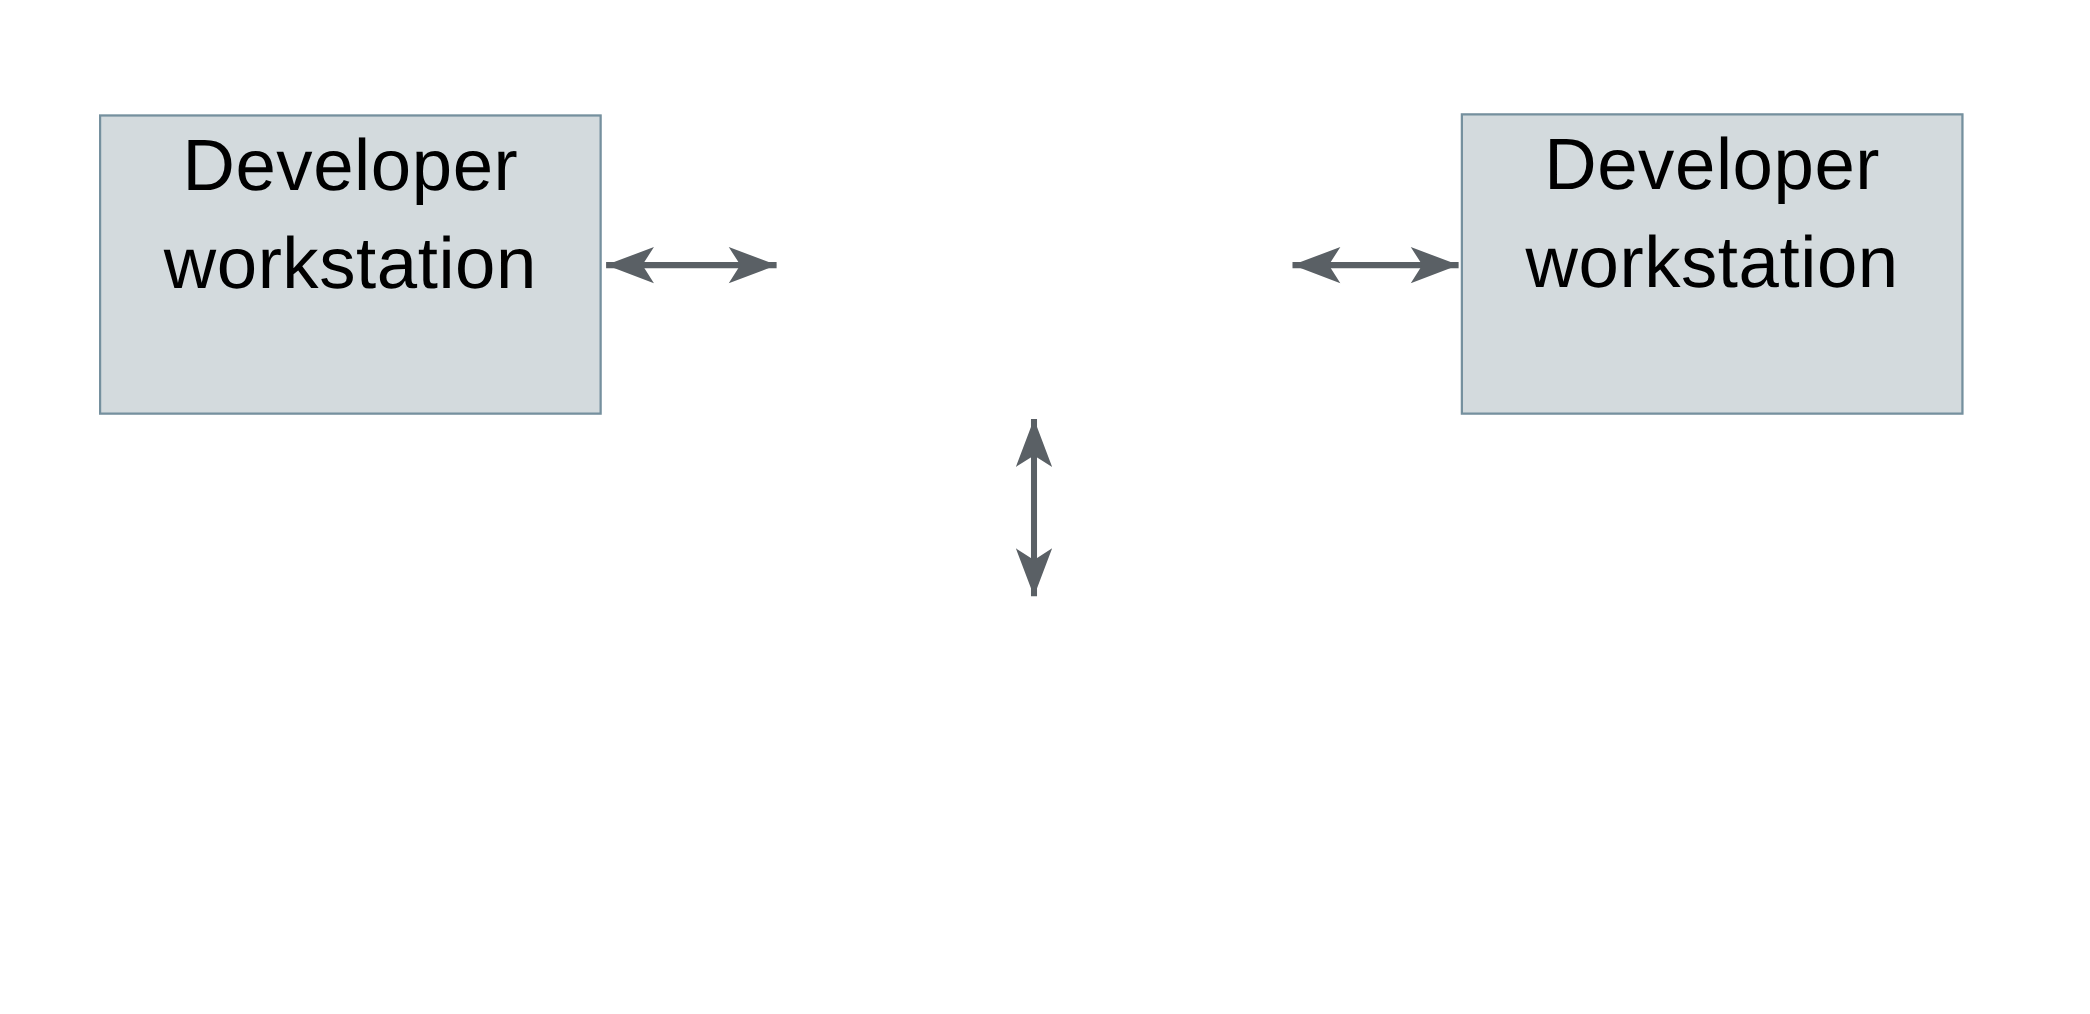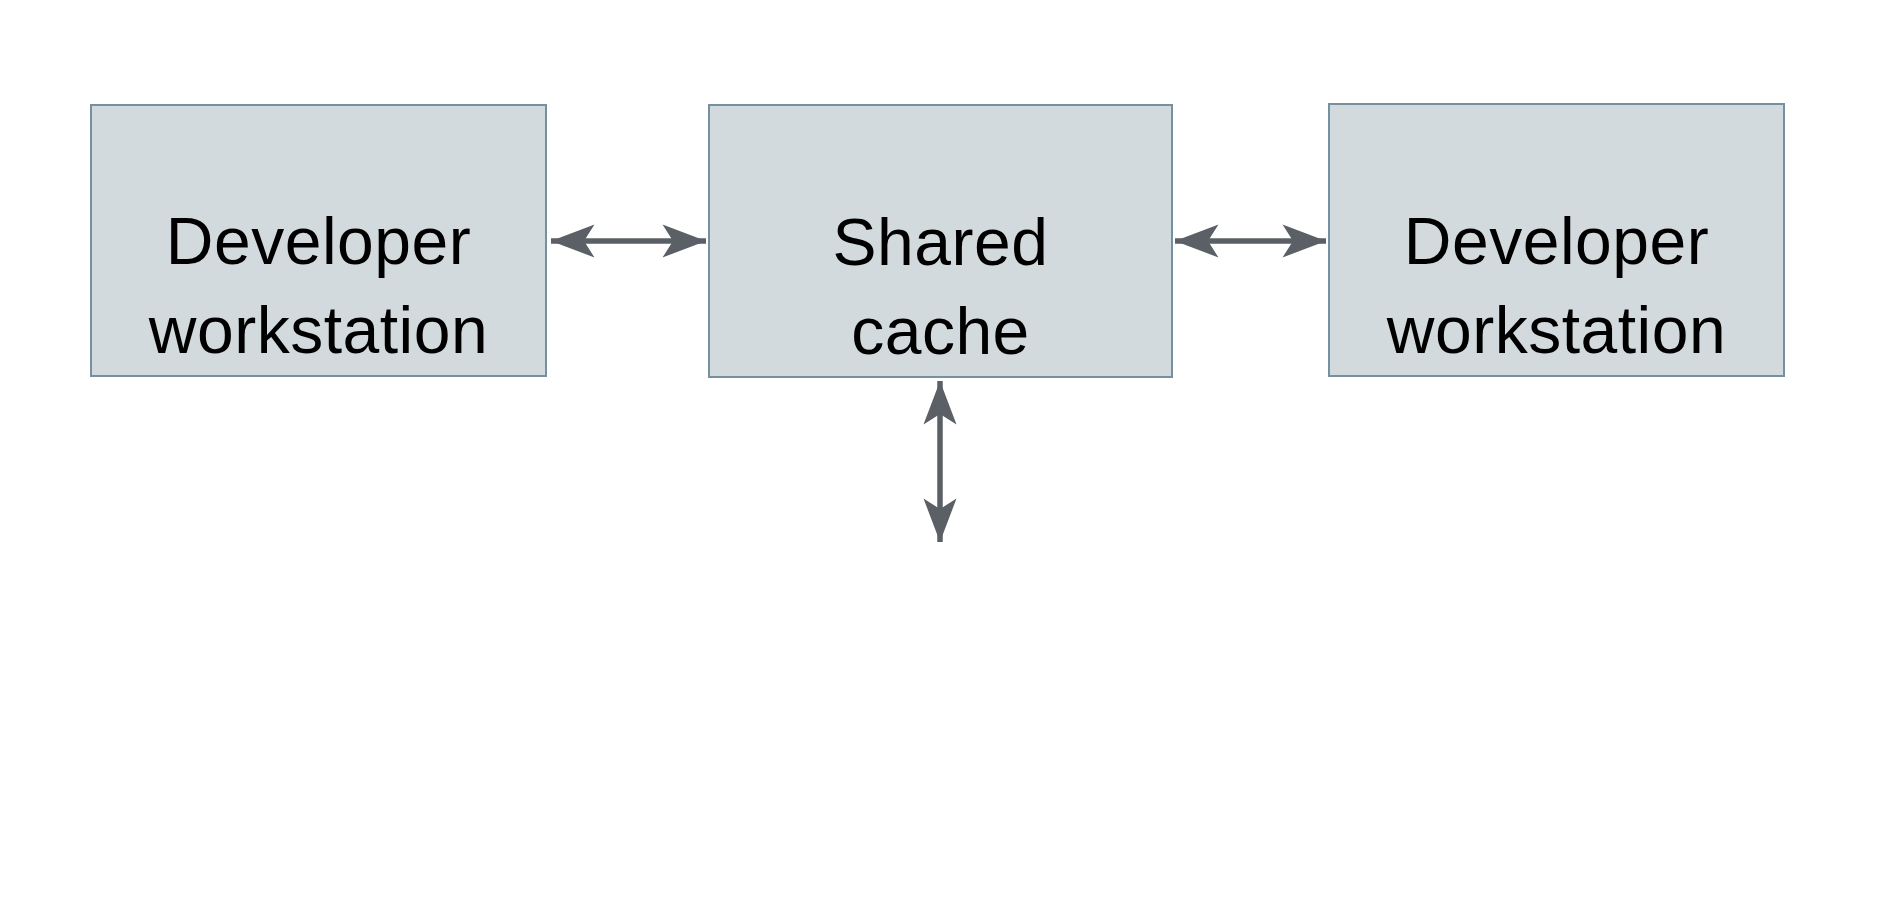--- a/index.html
+++ b/index.html
@@ -14,21 +14,21 @@
     background: #ffffff;
     overflow: hidden;
     font-family: "Liberation Sans", sans-serif;
   }
   .node {
     position: absolute;
     box-sizing: border-box;
     background: #d3dadd;
     border: 2.5px solid #75909e;
     display: flex;
-    align-items: flex-end;
+    align-items: flex-start;
     justify-content: center;
     text-align: center;
   }
   .node-label {
     font-size: 66px;
     line-height: 1.35;
     color: #000000;
     white-space: pre-line;
     letter-spacing: 0.5px;
   }
@@ -48,24 +48,20 @@
 </head>
 <body>
 
 <div class="canvas">
 
   <div class="node node-dev-left">
     <span class="node-label">Developer
 workstation</span>
   </div>
 
-  <div class="node node-cache">
-    <span class="node-label">Shared
-cache</span>
-  </div>
 
   <div class="node node-dev-right">
     <span class="node-label">Developer
 workstation</span>
   </div>
 
 
   <svg class="edges-layer" xmlns="http://www.w3.org/2000/svg" width="1900" height="922" viewBox="0 0 1900 922">
     <defs>
       <marker id="ah-end" markerUnits="userSpaceOnUse" markerWidth="46" markerHeight="36" refX="44" refY="17" orient="auto">

